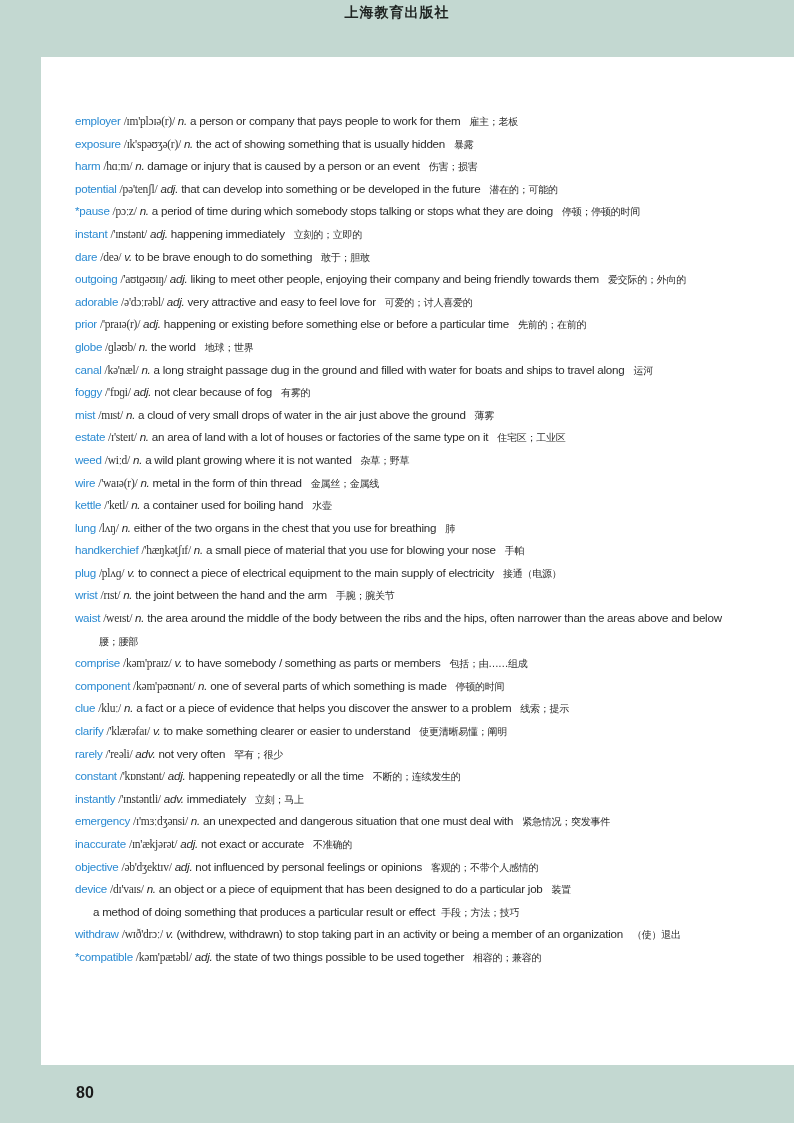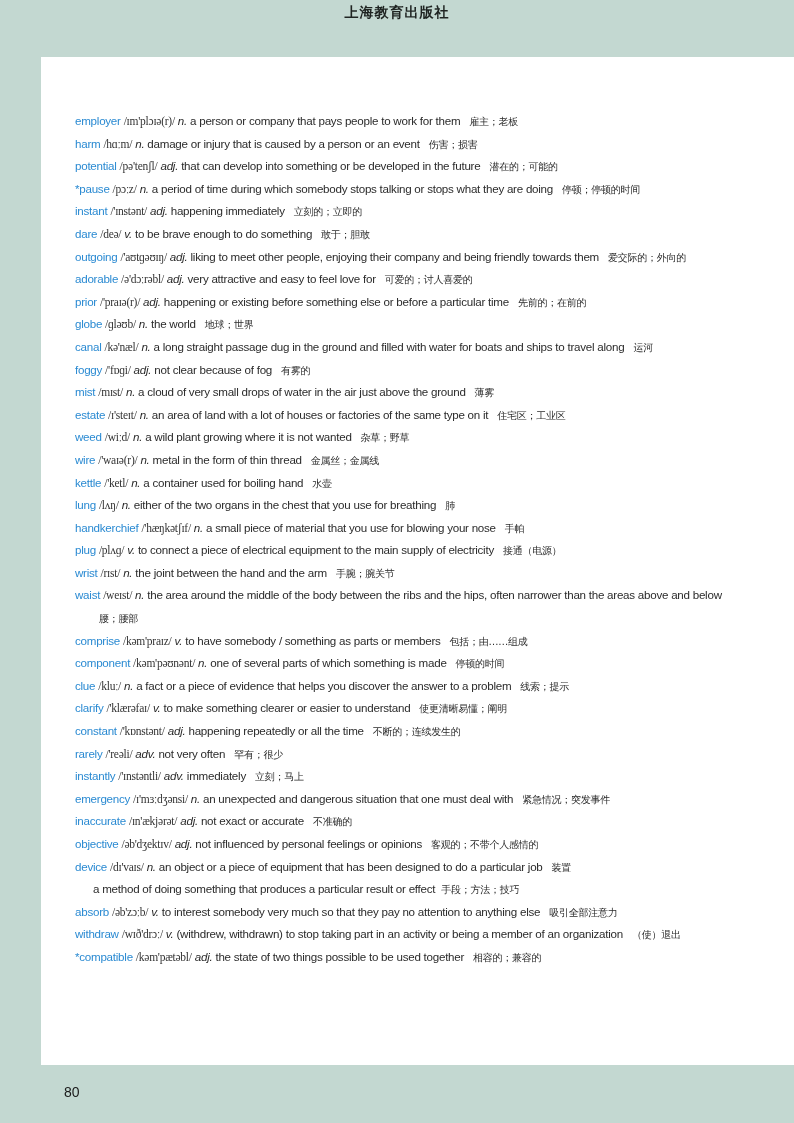--- a/index.html
+++ b/index.html
@@ -23,32 +23,33 @@
   .entry {
     font-size: 11.6px; line-height: 21.6px; color: #2b2b2b;
     letter-spacing: -0.25px;
     padding-left: 18px; text-indent: -18px;
   }
   .star, .word { color: #2a8ad2; }
   .ipa { font-family: "Liberation Serif", "DejaVu Serif", serif; font-size: 11.5px; color: #333; text-align: center; }
   .pos { font-style: italic; }
   .zh { font-family: "DejaVu Sans", sans-serif; font-size: 10px; margin-left: 6px; color: #2b2b2b; }
   .pagenum {
-    position: absolute; left: 64px; top: 1084px; font-size: 14px; font-weight: normal; color: #1a1a1a;
+    position: absolute; left: 76px; top: 1084px; font-size: 16px; font-weight: bold; color: #1a1a1a;
   }
 </style>
 </head>
 <body>
 
 <div class="publisher">上海教育出版社</div>
 
 <div class="panel"></div>
 
 <div class="entries" id="entries">
     <div class="entry"><span class="star"></span><span class="word">employer</span> <span class="ipa">/ɪm'plɔɪə(r)/</span> <span class="pos">n.</span> <span class="def">a person or company that pays people to work for them</span> <span class="zh">雇主；老板</span></div>
+    <div class="entry"><span class="star"></span><span class="word">exposure</span> <span class="ipa">/ɪk'spəʊʒə(r)/</span> <span class="pos">n.</span> <span class="def">the act of showing something that is usually hidden</span> <span class="zh">暴露</span></div>
     <div class="entry"><span class="star"></span><span class="word">harm</span> <span class="ipa">/hɑːm/</span> <span class="pos">n.</span> <span class="def">damage or injury that is caused by a person or an event</span> <span class="zh">伤害；损害</span></div>
     <div class="entry"><span class="star"></span><span class="word">potential</span> <span class="ipa">/pə'tenʃl/</span> <span class="pos">adj.</span> <span class="def">that can develop into something or be developed in the future</span> <span class="zh">潜在的；可能的</span></div>
     <div class="entry"><span class="star">*</span><span class="word">pause</span> <span class="ipa">/pɔːz/</span> <span class="pos">n.</span> <span class="def">a period of time during which somebody stops talking or stops what they are doing</span> <span class="zh">停顿；停顿的时间</span></div>
     <div class="entry"><span class="star"></span><span class="word">instant</span> <span class="ipa">/'ɪnstənt/</span> <span class="pos">adj.</span> <span class="def">happening immediately</span> <span class="zh">立刻的；立即的</span></div>
     <div class="entry"><span class="star"></span><span class="word">dare</span> <span class="ipa">/deə/</span> <span class="pos">v.</span> <span class="def">to be brave enough to do something</span> <span class="zh">敢于；胆敢</span></div>
     <div class="entry"><span class="star"></span><span class="word">outgoing</span> <span class="ipa">/'aʊtɡəʊɪŋ/</span> <span class="pos">adj.</span> <span class="def">liking to meet other people, enjoying their company and being friendly towards them</span> <span class="zh">爱交际的；外向的</span></div>
     <div class="entry"><span class="star"></span><span class="word">adorable</span> <span class="ipa">/ə'dɔːrəbl/</span> <span class="pos">adj.</span> <span class="def">very attractive and easy to feel love for</span> <span class="zh">可爱的；讨人喜爱的</span></div>
     <div class="entry"><span class="star"></span><span class="word">prior</span> <span class="ipa">/'praɪə(r)/</span> <span class="pos">adj.</span> <span class="def">happening or existing before something else or before a particular time</span> <span class="zh">先前的；在前的</span></div>
     <div class="entry"><span class="star"></span><span class="word">globe</span> <span class="ipa">/ɡləʊb/</span> <span class="pos">n.</span> <span class="def">the world</span> <span class="zh">地球；世界</span></div>
     <div class="entry"><span class="star"></span><span class="word">canal</span> <span class="ipa">/kə'næl/</span> <span class="pos">n.</span> <span class="def">a long straight passage dug in the ground and filled with water for boats and ships to travel along</span> <span class="zh">运河</span></div>
@@ -60,25 +61,24 @@
     <div class="entry"><span class="star"></span><span class="word">kettle</span> <span class="ipa">/'ketl/</span> <span class="pos">n.</span> <span class="def">a container used for boiling hand</span> <span class="zh">水壶</span></div>
     <div class="entry"><span class="star"></span><span class="word">lung</span> <span class="ipa">/lʌŋ/</span> <span class="pos">n.</span> <span class="def">either of the two organs in the chest that you use for breathing</span> <span class="zh">肺</span></div>
     <div class="entry"><span class="star"></span><span class="word">handkerchief</span> <span class="ipa">/'hæŋkətʃɪf/</span> <span class="pos">n.</span> <span class="def">a small piece of material that you use for blowing your nose</span> <span class="zh">手帕</span></div>
     <div class="entry"><span class="star"></span><span class="word">plug</span> <span class="ipa">/plʌɡ/</span> <span class="pos">v.</span> <span class="def">to connect a piece of electrical equipment to the main supply of electricity</span> <span class="zh">接通（电源）</span></div>
     <div class="entry"><span class="star"></span><span class="word">wrist</span> <span class="ipa">/rɪst/</span> <span class="pos">n.</span> <span class="def">the joint between the hand and the arm</span> <span class="zh">手腕；腕关节</span></div>
     <div class="entry"><span class="star"></span><span class="word">waist</span> <span class="ipa">/weɪst/</span> <span class="pos">n.</span> <span class="def">the area around the middle of the body between the ribs and the hips, often narrower than the areas above and below</span> <span class="zh">腰；腰部</span></div>
     <div class="entry"><span class="star"></span><span class="word">comprise</span> <span class="ipa">/kəm'praɪz/</span> <span class="pos">v.</span> <span class="def">to have somebody / something as parts or members</span> <span class="zh">包括；由……组成</span></div>
     <div class="entry"><span class="star"></span><span class="word">component</span> <span class="ipa">/kəm'pəʊnənt/</span> <span class="pos">n.</span> <span class="def">one of several parts of which something is made</span> <span class="zh">停顿的时间</span></div>
     <div class="entry"><span class="star"></span><span class="word">clue</span> <span class="ipa">/kluː/</span> <span class="pos">n.</span> <span class="def">a fact or a piece of evidence that helps you discover the answer to a problem</span> <span class="zh">线索；提示</span></div>
     <div class="entry"><span class="star"></span><span class="word">clarify</span> <span class="ipa">/'klærəfaɪ/</span> <span class="pos">v.</span> <span class="def">to make something clearer or easier to understand</span> <span class="zh">使更清晰易懂；阐明</span></div>
+    <div class="entry"><span class="star"></span><span class="word">rarely</span> <span class="ipa">/'reəli/</span> <span class="pos">adv.</span> <span class="def">not very often</span> <span class="zh">罕有；很少</span></div>
     <div class="entry"><span class="star"></span><span class="word">constant</span> <span class="ipa">/'kɒnstənt/</span> <span class="pos">adj.</span> <span class="def">happening repeatedly or all the time</span> <span class="zh">不断的；连续发生的</span></div>
-    <div class="entry"><span class="star"></span><span class="word">rarely</span> <span class="ipa">/'reəli/</span> <span class="pos">adv.</span> <span class="def">not very often</span> <span class="zh">罕有；很少</span></div>
     <div class="entry"><span class="star"></span><span class="word">instantly</span> <span class="ipa">/'ɪnstəntli/</span> <span class="pos">adv.</span> <span class="def">immediately</span> <span class="zh">立刻；马上</span></div>
     <div class="entry"><span class="star"></span><span class="word">emergency</span> <span class="ipa">/ɪ'mɜːdʒənsi/</span> <span class="pos">n.</span> <span class="def">an unexpected and dangerous situation that one must deal with</span> <span class="zh">紧急情况；突发事件</span></div>
     <div class="entry"><span class="star"></span><span class="word">inaccurate</span> <span class="ipa">/ɪn'ækjərət/</span> <span class="pos">adj.</span> <span class="def">not exact or accurate</span> <span class="zh">不准确的</span></div>
     <div class="entry"><span class="star"></span><span class="word">objective</span> <span class="ipa">/əb'dʒektɪv/</span> <span class="pos">adj.</span> <span class="def">not influenced by personal feelings or opinions</span> <span class="zh">客观的；不带个人感情的</span></div>
     <div class="entry"><span class="star"></span><span class="word">device</span> <span class="ipa">/dɪ'vaɪs/</span> <span class="pos">n.</span> <span class="def">an object or a piece of equipment that has been designed to do a particular job</span> <span class="zh">装置</span><br><span>a method of doing something that produces a particular result or effect</span><span class="zh">手段；方法；技巧</span></div>
-    <div class="entry"><span class="star"></span><span class="word">absorb</span> <span class="ipa">/əb'zɔːb/</span> <span class="pos">v.</span> <span class="def">to interest somebody very much so that they pay no attention to anything else</span> <span class="zh">吸引全部注意力</span></div>
     <div class="entry"><span class="star"></span><span class="word">withdraw</span> <span class="ipa">/wɪð'drɔː/</span> <span class="pos">v.</span> <span class="def">(withdrew, withdrawn) to stop taking part in an activity or being a member of an organization</span> <span class="zh">（使）退出</span></div>
     <div class="entry"><span class="star">*</span><span class="word">compatible</span> <span class="ipa">/kəm'pætəbl/</span> <span class="pos">adj.</span> <span class="def">the state of two things possible to be used together</span> <span class="zh">相容的；兼容的</span></div>
   </div>
 
 <div class="pagenum">80</div>
 
 </body></html>

